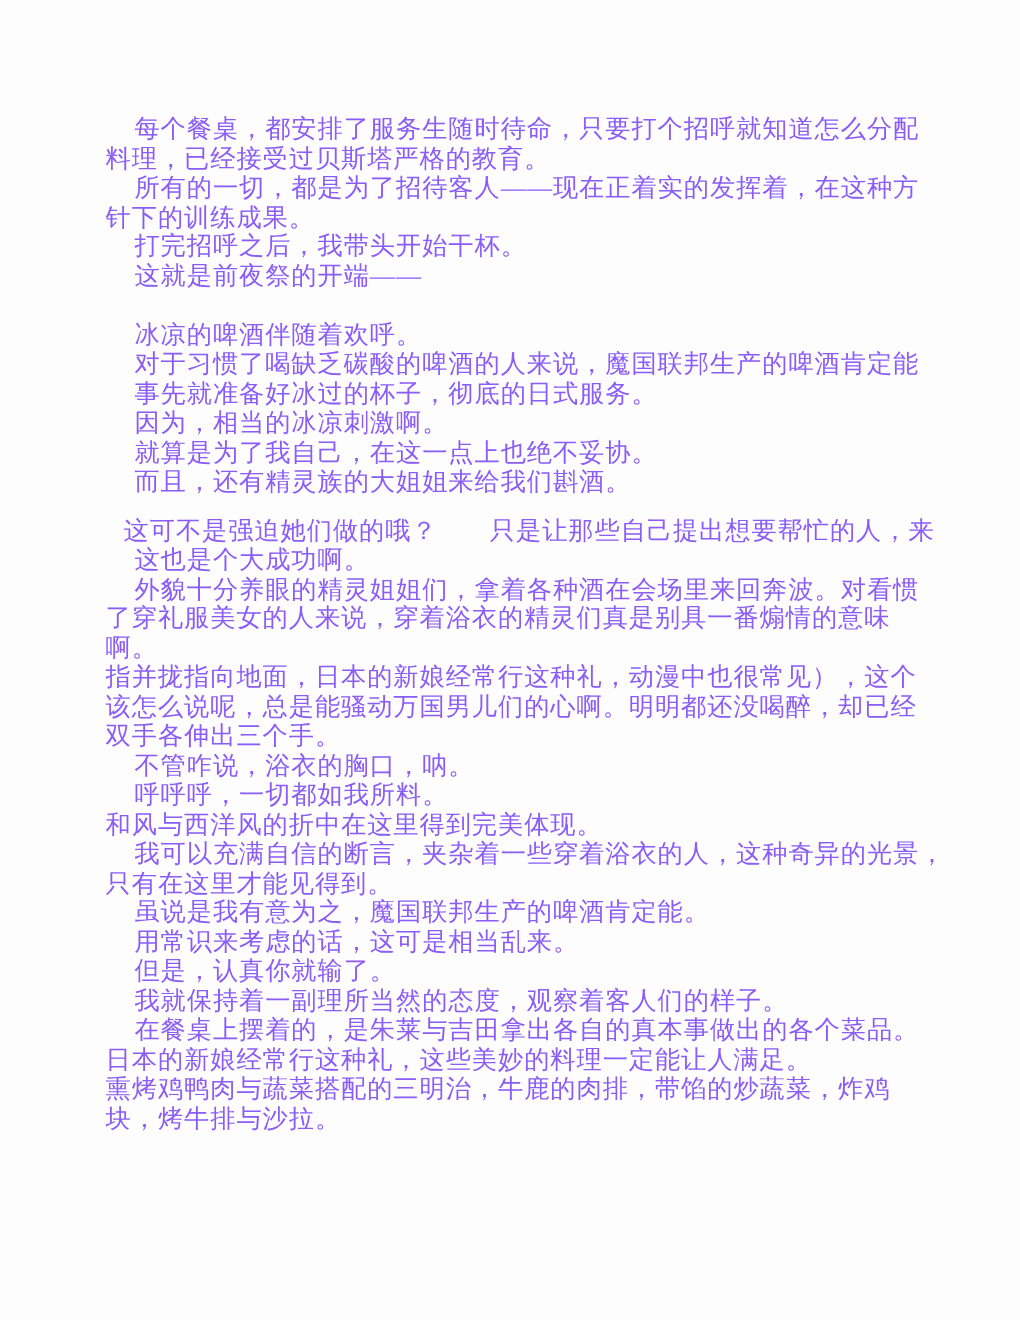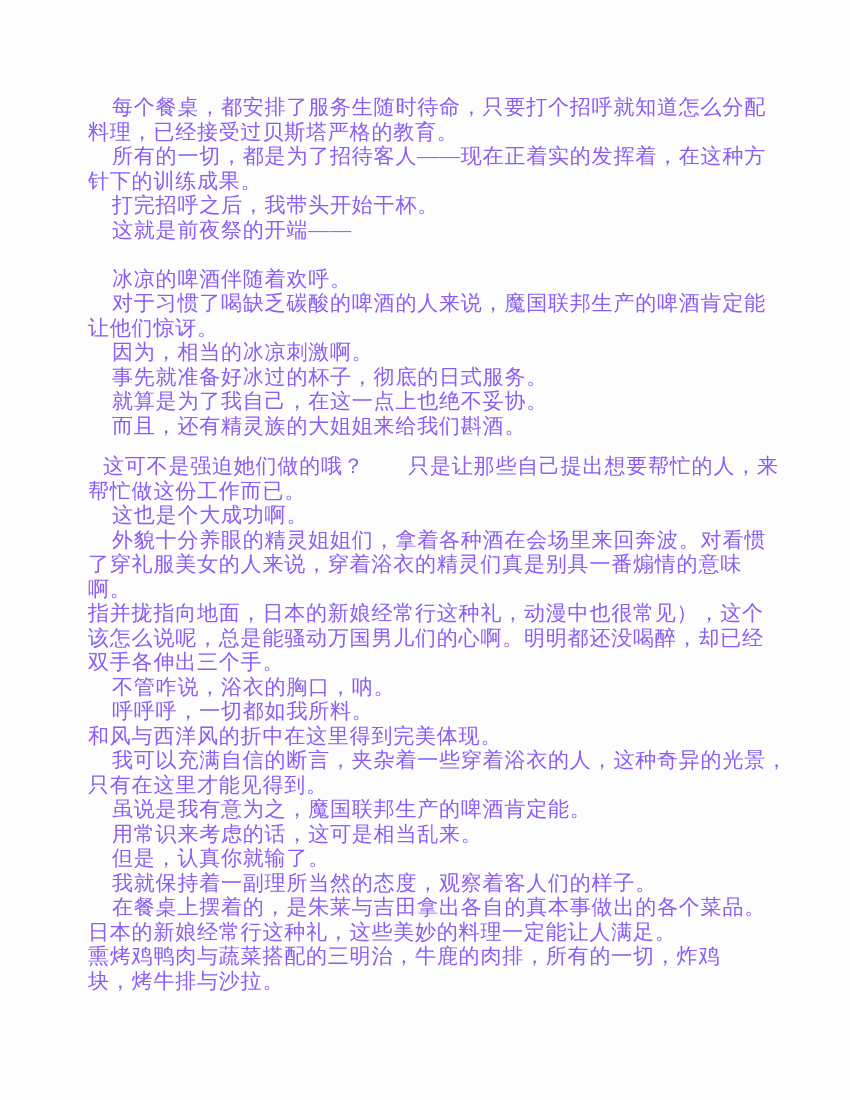--- a/index.html
+++ b/index.html
@@ -41,41 +41,39 @@
   <div class="text-block">
       <div class="line indent-normal">每个餐桌，都安排了服务生随时待命，只要打个招呼就知道怎么分配</div>
       <div class="line indent-none">料理，已经接受过贝斯塔严格的教育。</div>
       <div class="line indent-normal">所有的一切，都是为了招待客人——现在正着实的发挥着，在这种方</div>
       <div class="line indent-none">针下的训练成果。</div>
       <div class="line indent-normal">打完招呼之后，我带头开始干杯。</div>
       <div class="line indent-normal">这就是前夜祭的开端——</div>
       <div class="line indent-none">&nbsp;</div>
       <div class="line indent-normal">冰凉的啤酒伴随着欢呼。</div>
       <div class="line indent-normal">对于习惯了喝缺乏碳酸的啤酒的人来说，魔国联邦生产的啤酒肯定能</div>
-      <div class="line indent-none">让他们惊讶。</div>
+      <div class="line indent-normal">事先就准备好冰过的杯子，彻底的日式服务。</div>
       <div class="line indent-normal">因为，相当的冰凉刺激啊。</div>
-      <div class="line indent-normal">事先就准备好冰过的杯子，彻底的日式服务。</div>
       <div class="line indent-normal">就算是为了我自己，在这一点上也绝不妥协。</div>
       <div class="line indent-normal">而且，还有精灵族的大姐姐来给我们斟酒。</div>
       <div class="line indent-small">这可不是强迫她们做的哦？　　只是让那些自己提出想要帮忙的人，来</div>
-      <div class="line indent-none">帮忙做这份工作而已。</div>
       <div class="line indent-normal">这也是个大成功啊。</div>
       <div class="line indent-normal">外貌十分养眼的精灵姐姐们，拿着各种酒在会场里来回奔波。对看惯</div>
       <div class="line indent-none">了穿礼服美女的人来说，穿着浴衣的精灵们真是别具一番煽情的意味</div>
       <div class="line indent-none">啊。</div>
       <div class="line indent-none">指并拢指向地面，日本的新娘经常行这种礼，动漫中也很常见），这个</div>
       <div class="line indent-none">该怎么说呢，总是能骚动万国男儿们的心啊。明明都还没喝醉，却已经</div>
       <div class="line indent-none">双手各伸出三个手。</div>
       <div class="line indent-normal">不管咋说，浴衣的胸口，呐。</div>
       <div class="line indent-normal">呼呼呼，一切都如我所料。</div>
       <div class="line indent-none">和风与西洋风的折中在这里得到完美体现。</div>
       <div class="line indent-normal">我可以充满自信的断言，夹杂着一些穿着浴衣的人，这种奇异的光景，</div>
       <div class="line indent-none">只有在这里才能见得到。</div>
       <div class="line indent-normal">虽说是我有意为之，魔国联邦生产的啤酒肯定能。</div>
       <div class="line indent-normal">用常识来考虑的话，这可是相当乱来。</div>
       <div class="line indent-normal">但是，认真你就输了。</div>
       <div class="line indent-normal">我就保持着一副理所当然的态度，观察着客人们的样子。</div>
       <div class="line indent-normal">在餐桌上摆着的，是朱莱与吉田拿出各自的真本事做出的各个菜品。</div>
       <div class="line indent-none">日本的新娘经常行这种礼，这些美妙的料理一定能让人满足。</div>
-      <div class="line indent-none">熏烤鸡鸭肉与蔬菜搭配的三明治，牛鹿的肉排，所有的一切，炸鸡</div>
+      <div class="line indent-none">熏烤鸡鸭肉与蔬菜搭配的三明治，牛鹿的肉排，带馅的炒蔬菜，炸鸡</div>
       <div class="line indent-none">块，烤牛排与沙拉。</div>
     </div>
 </div>
 
 </body></html>

